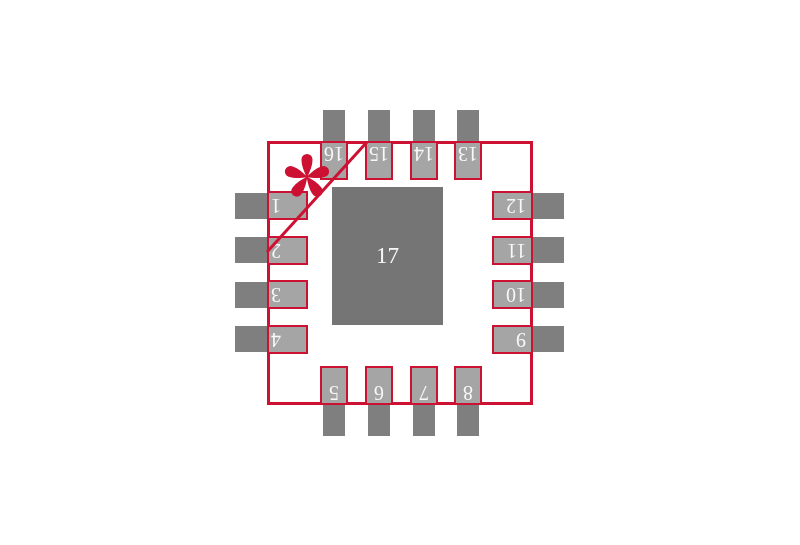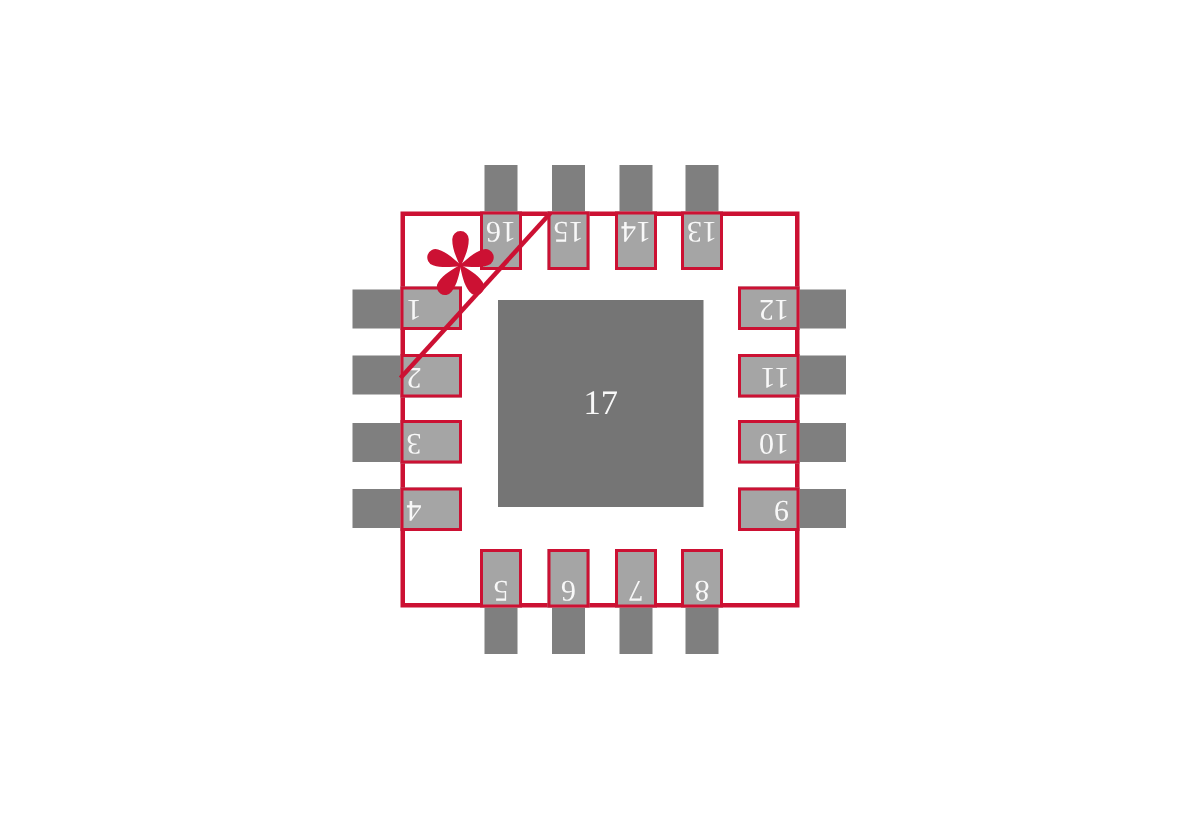--- a/index.html
+++ b/index.html
@@ -138,21 +138,21 @@
       <div class="abs pad-stub" style="left: 368px; top: 110px; width: 22px; height: 31px;"></div>
       <div class="abs pin-pad lead-top" style="left: 365px; top: 141px; width: 28px; height: 39px;">
         <span>15</span>
       </div>
       <div class="abs pad-stub" style="left: 323px; top: 110px; width: 22px; height: 31px;"></div>
       <div class="abs pin-pad lead-top" style="left: 320px; top: 141px; width: 28px; height: 39px;">
         <span>16</span>
       </div>
     </div>
 
-  <div id="thermal-pad" class="abs" style="left: 332px; top: 200px; width: 137px; height: 138px;">
+  <div id="thermal-pad" class="abs" style="left: 332px; top: 187px; width: 111px; height: 138px;">
     <span>17</span>
   </div>
 
   <svg id="overlay" viewBox="0 0 800 545">
     <line style="stroke: var(--red, #cc1133);" stroke-width="3" x1="367" y1="142" x2="267" y2="252"></line>
     <g id="asterisk" style="fill: var(--red, #cc1133);" transform="translate(307,177)">
       <path d="M0,1 C-3,-6 -5.5,-11 -5.5,-17.5 A5.5,5.5 0 1,1 5.5,-17.5 C5.5,-11 3,-6 0,1 Z" transform="rotate(0)"></path>
       <path d="M0,1 C-3,-6 -5.5,-11 -5.5,-17.5 A5.5,5.5 0 1,1 5.5,-17.5 C5.5,-11 3,-6 0,1 Z" transform="rotate(72)"></path>
       <path d="M0,1 C-3,-6 -5.5,-11 -5.5,-17.5 A5.5,5.5 0 1,1 5.5,-17.5 C5.5,-11 3,-6 0,1 Z" transform="rotate(144)"></path>
       <path d="M0,1 C-3,-6 -5.5,-11 -5.5,-17.5 A5.5,5.5 0 1,1 5.5,-17.5 C5.5,-11 3,-6 0,1 Z" transform="rotate(216)"></path>

